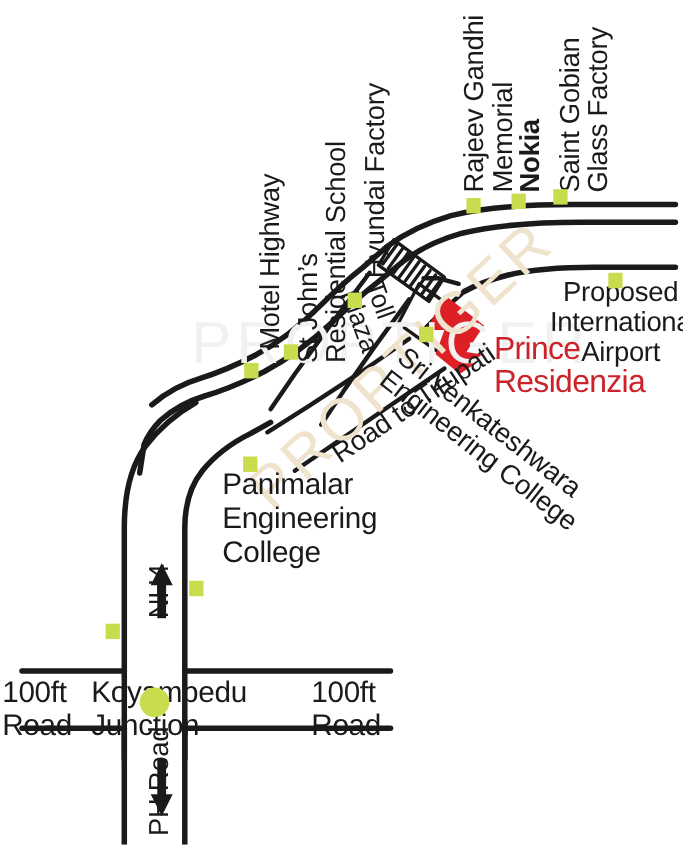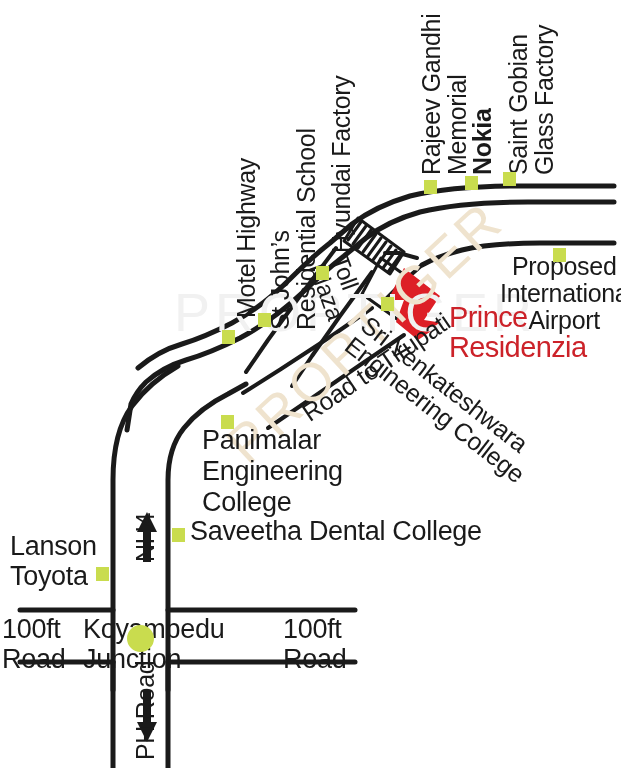--- a/index.html
+++ b/index.html
@@ -182,24 +182,21 @@
   <div class="lbl diag" style="left:298px; top:405px; font-size:25px; transform:rotate(-34deg);">Road to Tirupati</div>
 
   <div class="lbl" style="left:500px; top:253px; font-size:25px; text-align:center; line-height:1.08;">Proposed
 Internationa
 Airport</div>
 
   <div class="lbl" style="left:202px; top:425px; font-size:27px; line-height:1.15;">Panimalar
 Engineering
 College</div>
 
-  <div class="lbl" style="left:190px; top:518px; font-size:27px;">Saveetha Dental College</div>
-
-  <div class="lbl" style="left:10px; top:531px; font-size:27px; line-height:1.12;">Lanson
-Toyota</div>
+
 
   <div class="lbl" style="left:83px; top:614px; font-size:27px; line-height:1.12;">Koyambedu
 Junction</div>
 
   <div class="lbl" style="left:2px; top:614px; font-size:27px; line-height:1.12;">100ft
 Road</div>
 
   <div class="lbl" style="left:283px; top:614px; font-size:27px; line-height:1.12;">100ft
 Road</div>
 

